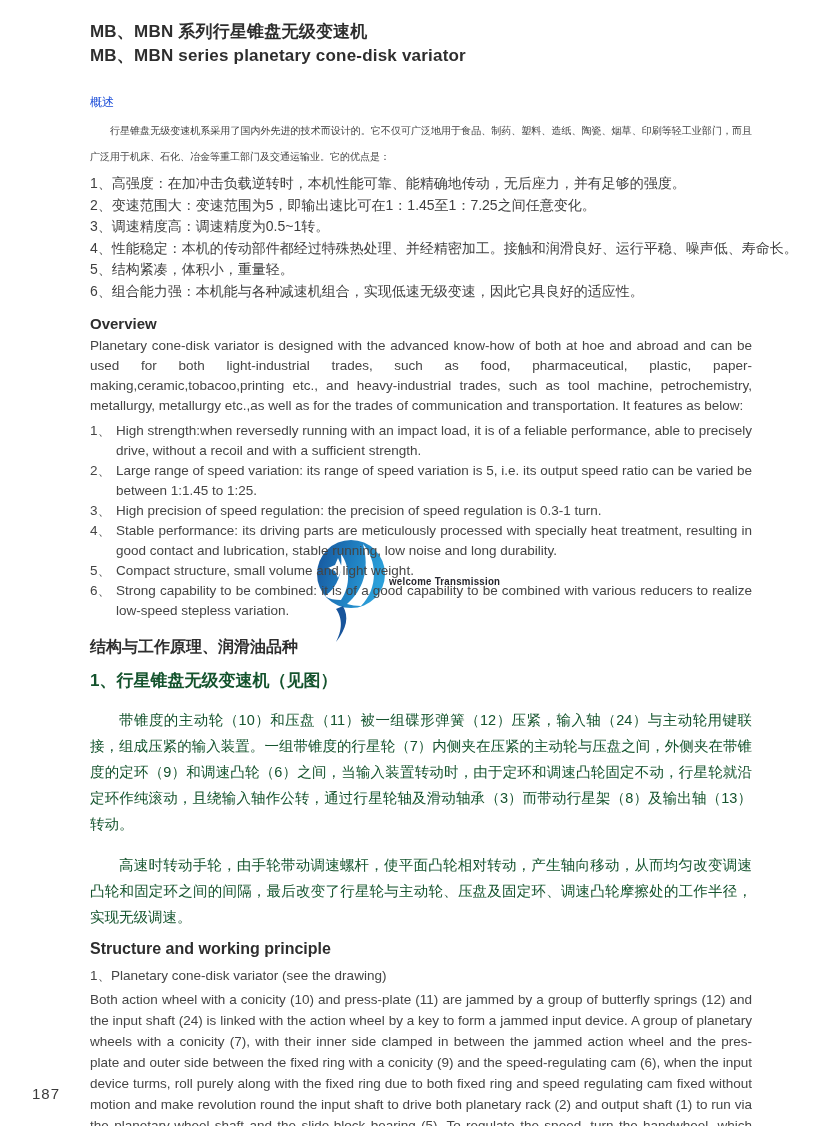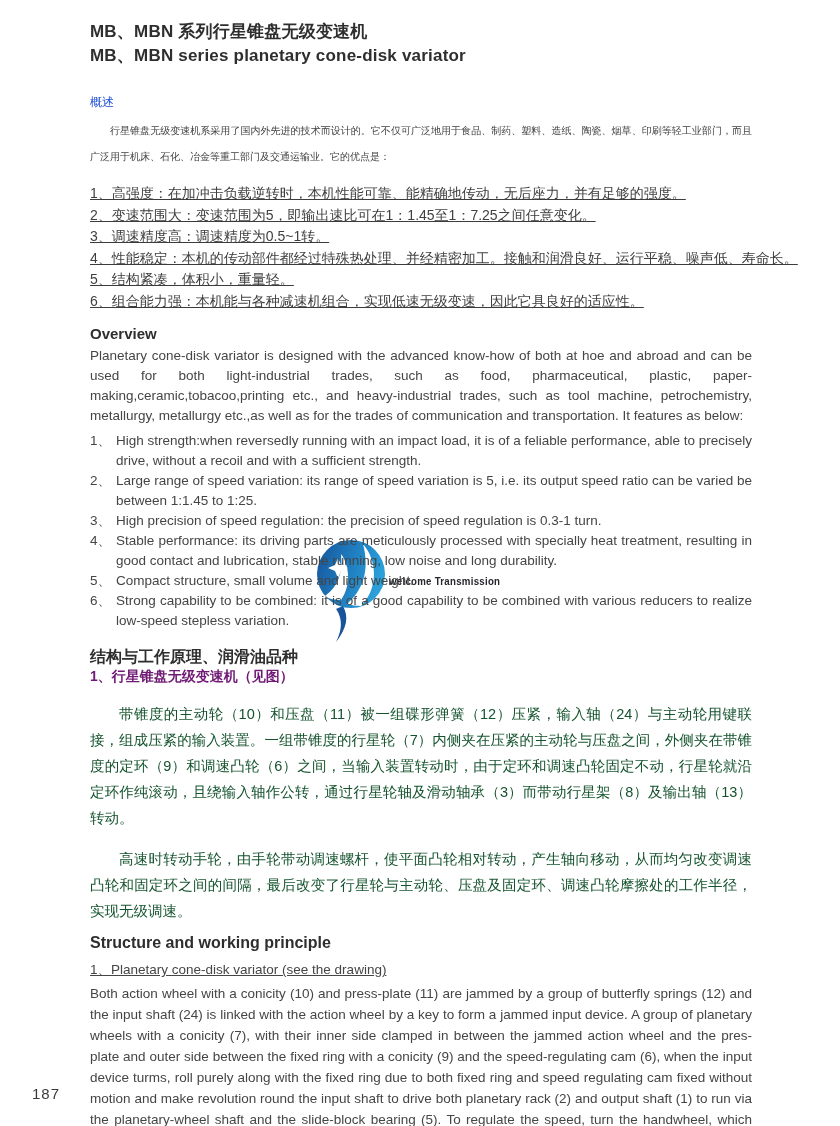--- a/index.html
+++ b/index.html
@@ -10,33 +10,33 @@
     color:#3c3c3c;
     font-family:"Liberation Sans", sans-serif;
     overflow:hidden;
   }
   .content{
     position:absolute;left:90px;top:20px;width:662px;z-index:1;
   }
   .title{font-size:17px;font-weight:bold;line-height:24px;color:#2e2e2e;letter-spacing:.2px;}
   .h-zh-small{font-size:12px;font-weight:400;margin-top:26px;color:#1d4ed8;}
   .p-zh{font-size:10px;line-height:26px;text-align:justify;text-indent:2em;margin-top:7px;color:#3f3f3f;}
-  .zh-items{margin-top:13px;text-decoration:underline;}
+  .zh-items{margin-top:3px;}
   .zh-item{font-size:14px;line-height:21.5px;color:#3f3f3f;white-space:nowrap;}
   .h-en{font-size:15px;font-weight:bold;margin-top:13px;color:#2e2e2e;}
   .p-en{font-size:13.5px;line-height:20px;text-align:justify;margin-top:4px;color:#454545;}
   .en-items{margin-top:5px;}
   .en-item{display:flex;font-size:13.5px;line-height:20px;color:#454545;}
   .en-item .num{flex:0 0 26px;}
   .en-item .txt{flex:1;text-align:justify;}
   .h-zh-big{font-size:16px;font-weight:bold;margin-top:16px;color:#2e2e2e;}
-  .sub-zh{font-size:14px;font-weight:bold;color:#701a75;}
+  .sub-zh{font-size:17px;font-weight:bold;margin-top:11px;color:#14532d;}
   .p-zh2{font-size:14.5px;line-height:26px;text-align:justify;text-indent:2em;margin-top:15px;color:#14532d;}
   .h-en-big{font-size:16px;font-weight:bold;margin-top:10px;color:#2e2e2e;}
-  .sub-en{font-size:13.5px;margin-top:9px;color:#454545;text-decoration:underline;}
+  .sub-en{font-size:13.5px;margin-top:9px;color:#454545;}
   .p-en-long{font-size:13.5px;line-height:21px;text-align:justify;margin-top:4px;color:#454545;}
   .page-number{
     position:absolute;left:32px;bottom:24px;
     font-size:15px;color:#3a3a3a;z-index:1;letter-spacing:1px;
   }
   
   .watermark{position:absolute;left:305px;top:522px;width:300px;height:115px;z-index:0;}
   .wm-logo{position:absolute;left:8px;top:10px;}
   .wm-brand{
     position:absolute;left:82px;top:12px;

